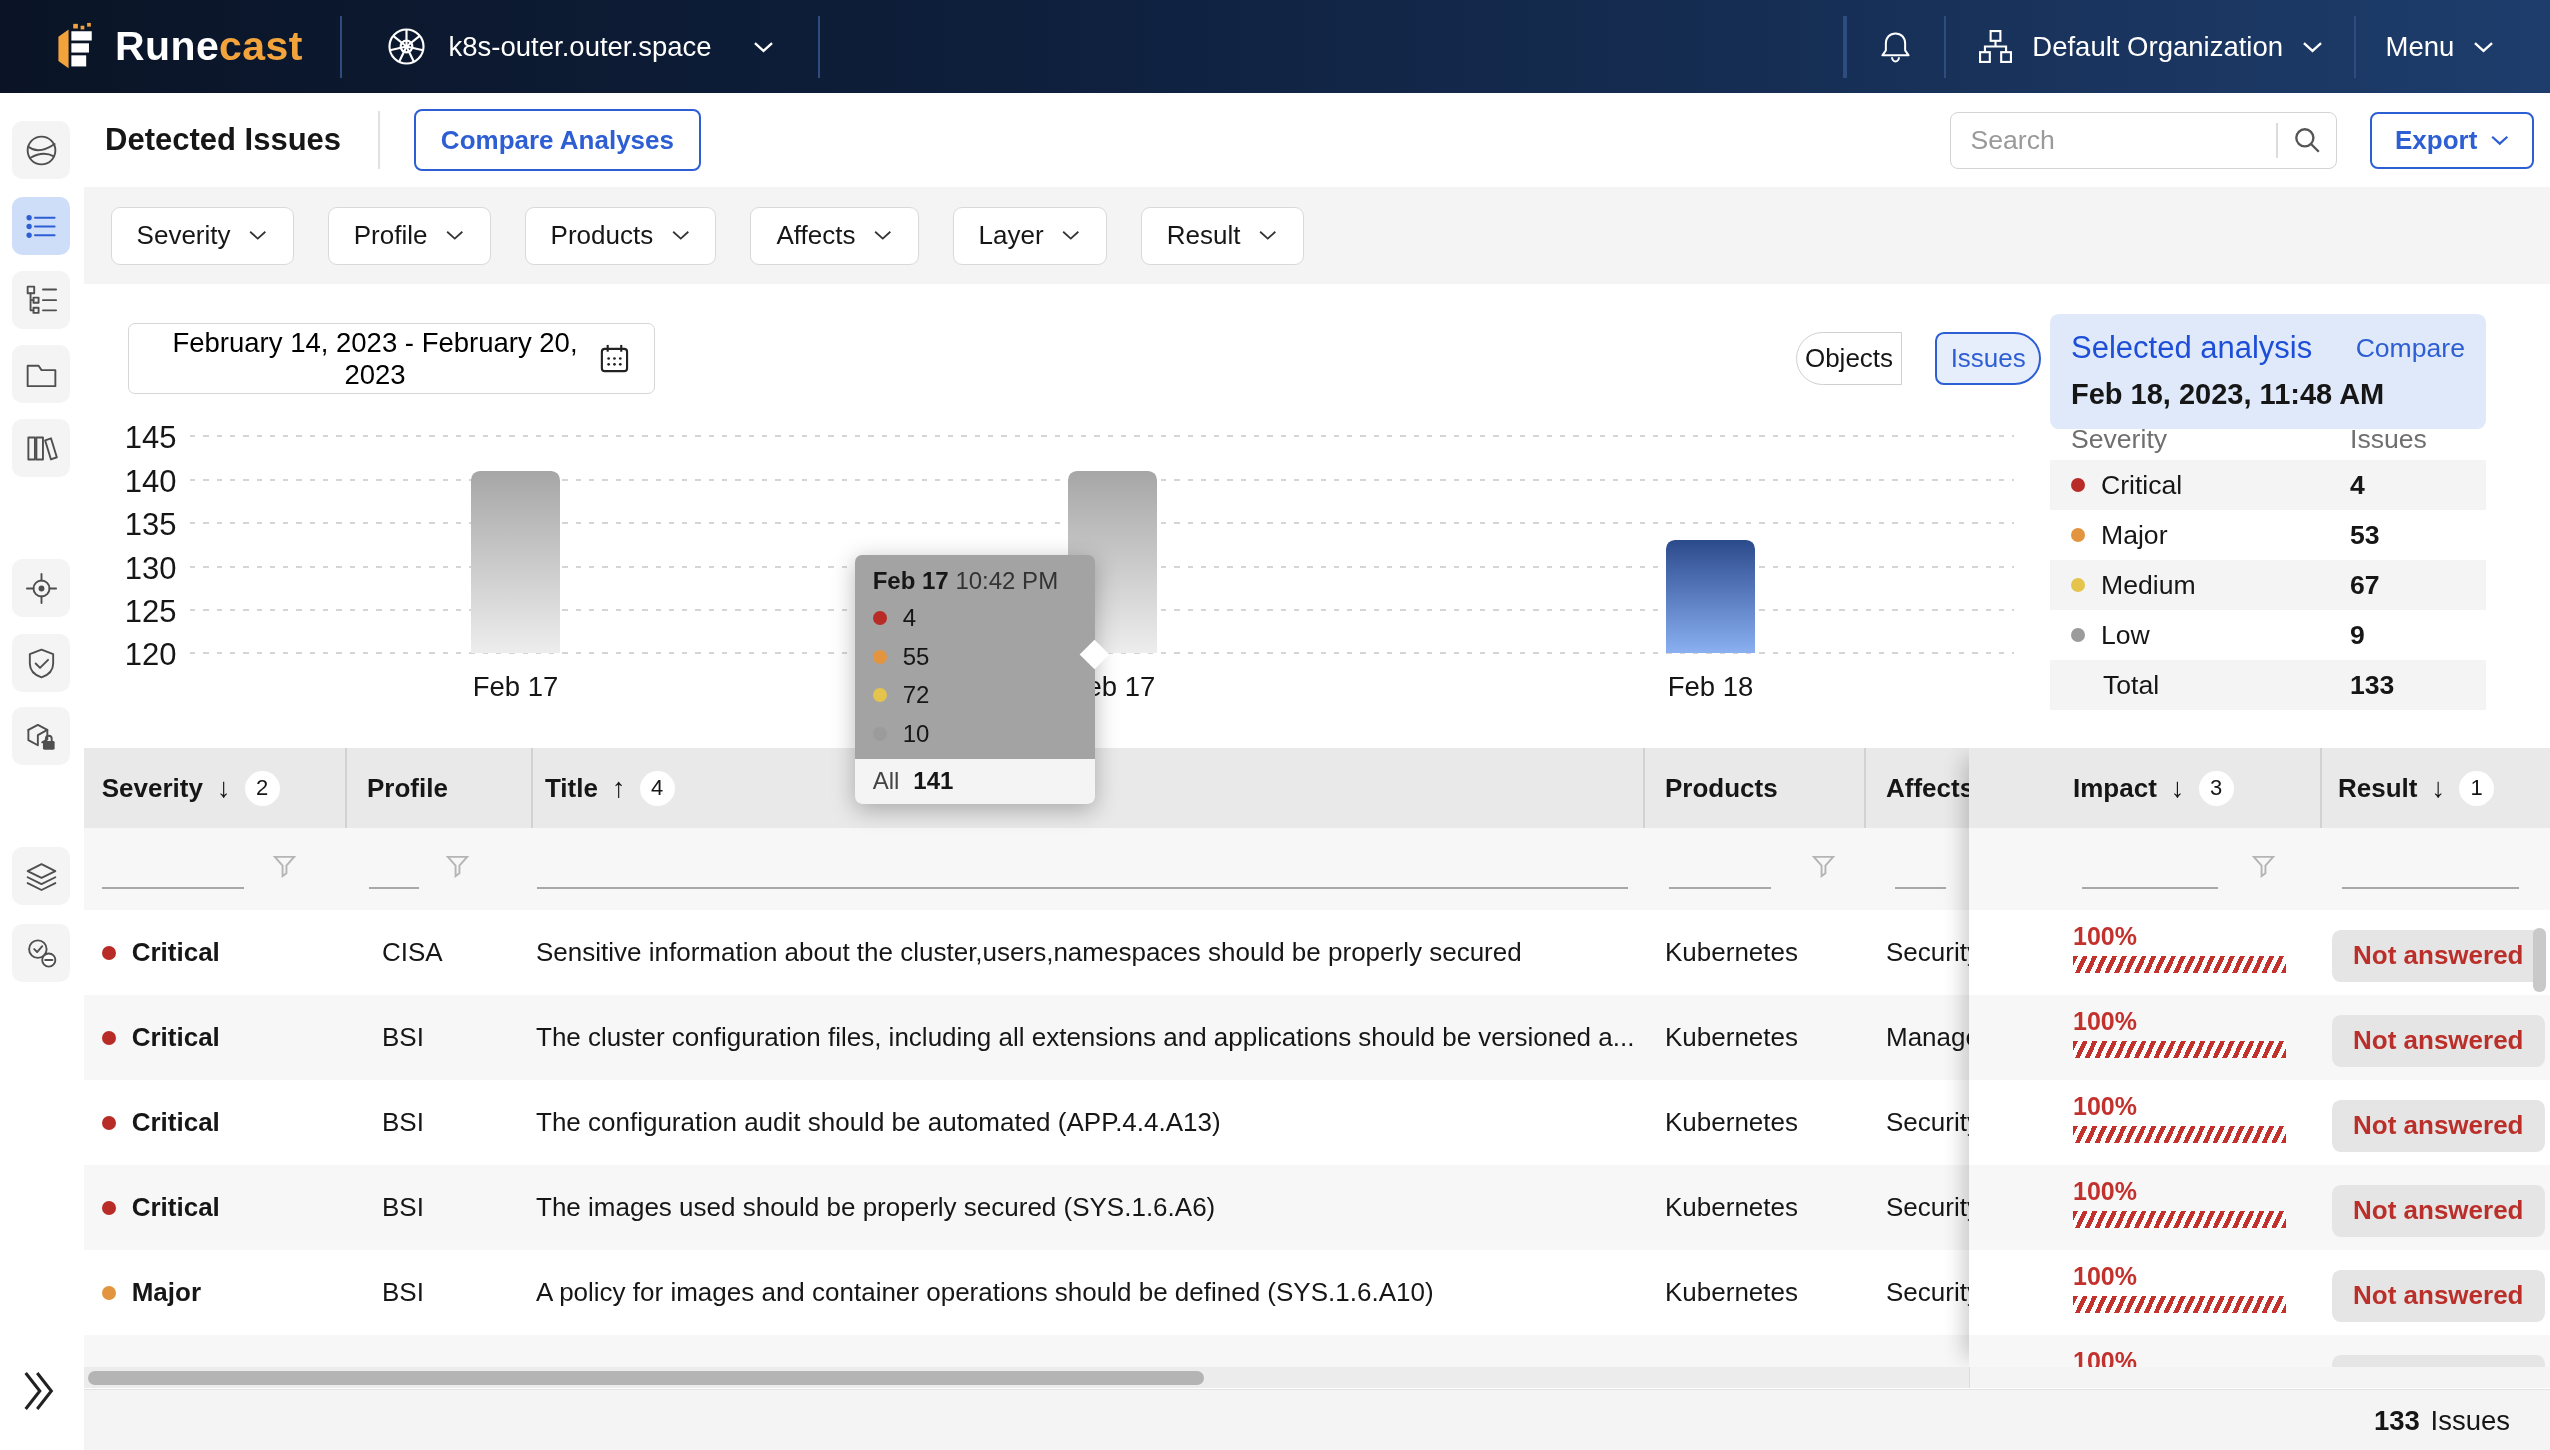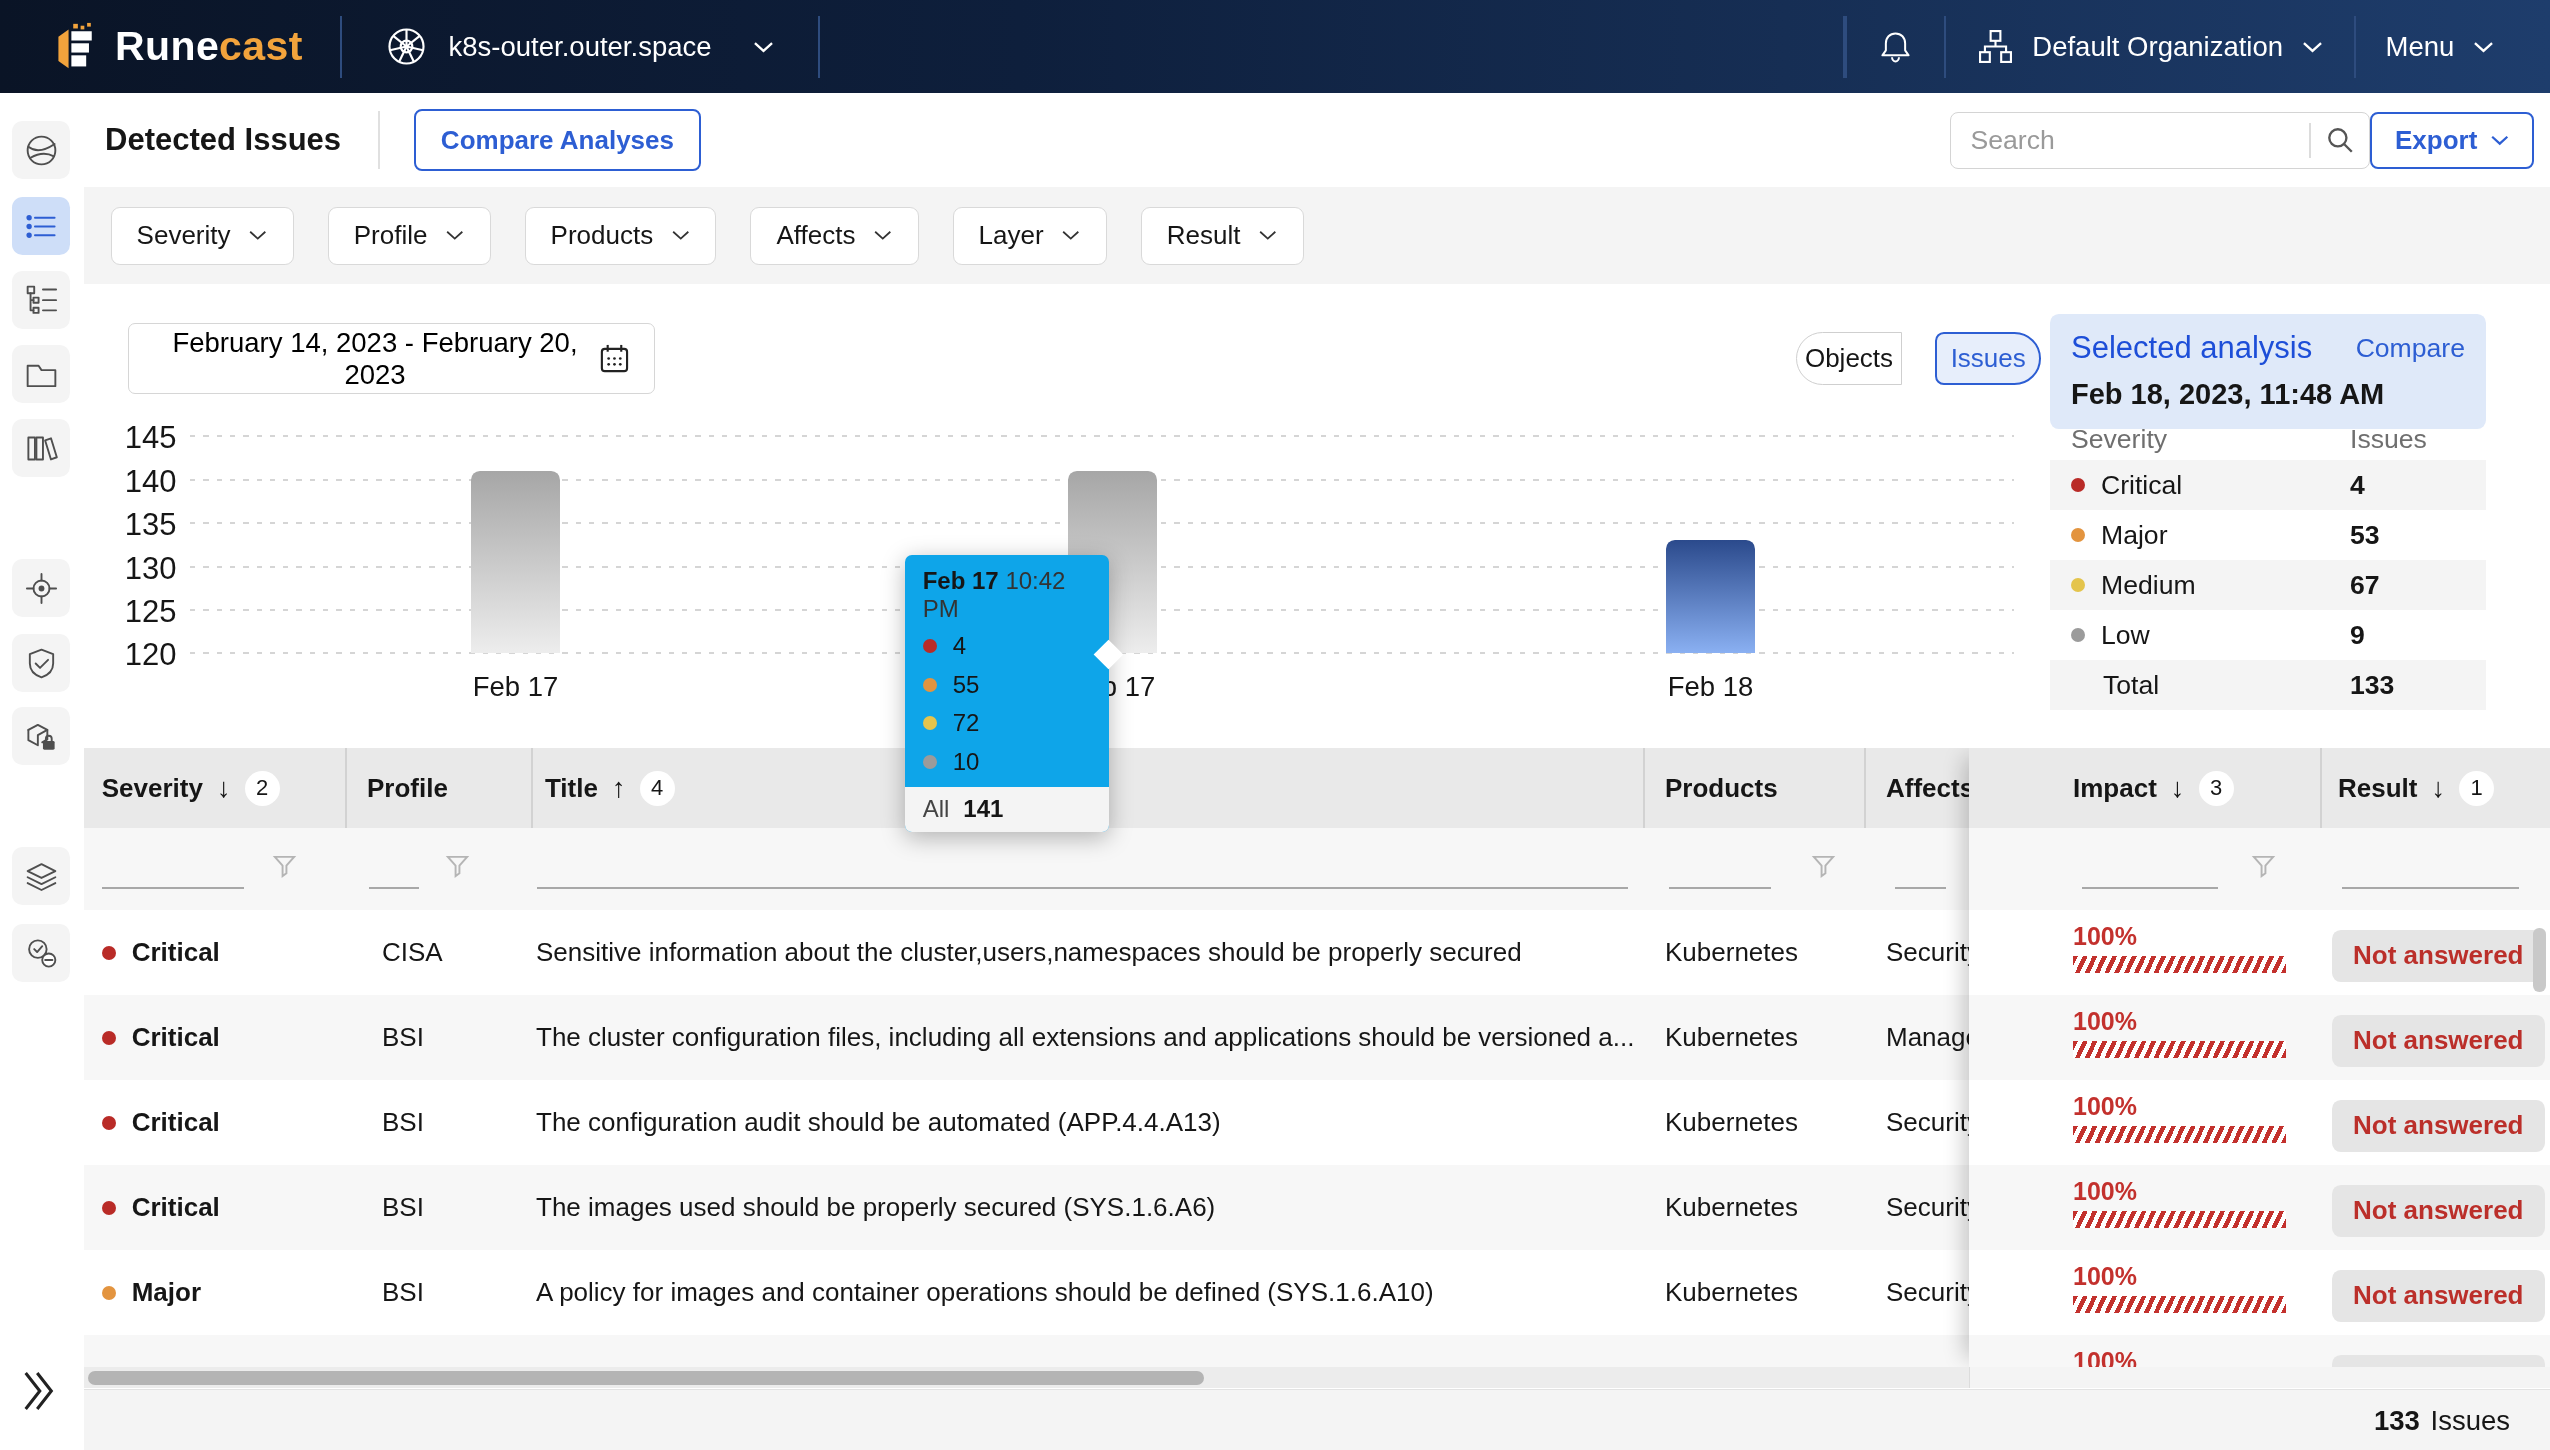--- a/index.html
+++ b/index.html
@@ -32,21 +32,21 @@
 
   
   .content { position:absolute; left:84px; top:93px; width:2466px; height:1358px; background:#fff; }
 
   .page-header { position:absolute; top:0; left:0; right:0; height:94px; background:#fff;
     display:flex; align-items:center; }
   .page-title { font-size:31px; font-weight:bold; margin-left:21px; }
   .ph-div { width:1.8px; height:58px; background:#e0e0e0; margin:0 34px 0 37px; }
   .btn-blue-outline { border:2.7px solid #2d5ed3; color:#2d5ed3; font-weight:bold; font-size:26px;
     border-radius:8px; padding:13.3px 25px; background:#fff; cursor:pointer; display:flex; align-items:center; gap:12.4px; }
-  .search-box { position:absolute; left:1866px; top:18.6px; width:420px; height:57px;
+  .search-box { position:absolute; left:1866px; top:18.6px; width:387px; height:57px;
     border:1.8px solid #d4d4d4; border-radius:8px; display:flex; align-items:center; background:#fff; }
   .search-box input { border:none; outline:none; flex:1; font-size:26.6px; padding:0 19.5px;
     font-family:"Liberation Sans",sans-serif; color:#161616; background:transparent; min-width:0; }
   .search-box input::placeholder { color:#9a9a9a; }
   .search-div { width:1.8px; height:35px; background:#dcdcdc; }
   .search-ico { padding:0 14px; display:flex; }
   .export-btn { position:absolute; left:2286px; top:18.6px; height:57px; padding:0 23px; }
 
   .filterbar { position:absolute; top:94px; left:0; right:0; height:97px; background:#f4f4f4;
     display:flex; align-items:center; gap:34px; padding-left:26.6px; }
@@ -86,21 +86,21 @@
   .dot-med { background:#e4c44c; } .dot-low { background:#9b9b9b; }
 
   .gline { position:absolute; left:106px; width:1824px; height:1.8px;
     background:repeating-linear-gradient(90deg,#d5d5d5 0 5.3px,transparent 5.3px 13.3px); }
   .ylab { position:absolute; left:26.6px; width:66px; text-align:right; font-size:31px; }
   .xlab { position:absolute; top:387px; width:177px; text-align:center; font-size:27.5px; }
   .bar { position:absolute; width:89px; border-radius:8.9px 8.9px 0 0; }
   .bar-gray { background:linear-gradient(180deg,#a6a6a6 0%,#ededed 100%); }
   .bar-blue { background:linear-gradient(180deg,#2b4a8c 0%,#8ab0f2 100%); }
 
-  .tooltip { position:absolute; left:821px; top:271px; width:204px; background:#0ea5e9;
+  .tooltip { position:absolute; left:771px; top:271px; width:240px; background:#a3a3a3;
     border-radius:7px; box-shadow:0 5.3px 23px rgba(0,0,0,.28); z-index:5; font-size:24px; }
   .tt-head { padding:12.4px 17.7px 3.5px; }
   .tt-row { display:flex; align-items:center; gap:16px; padding:5.3px 17.7px; }
   .tt-foot { display:flex; align-items:center; gap:14px; background:#f4f4f4;
     padding:8.9px 17.7px; border-radius:0 0 7px 7px; margin-top:5.3px; }
   .tt-arrow { position:absolute; right:-9.7px; top:89px; width:21px; height:21px;
     background:#fff; transform:rotate(45deg); }
 
   
   .table-section { position:absolute; top:655px; left:0; right:0; height:640px; overflow:hidden; }

